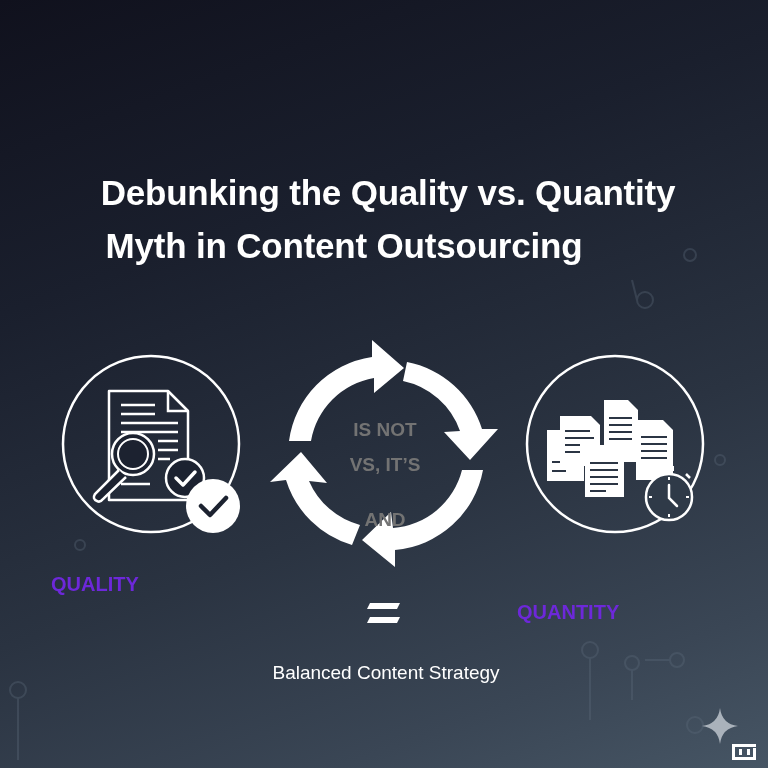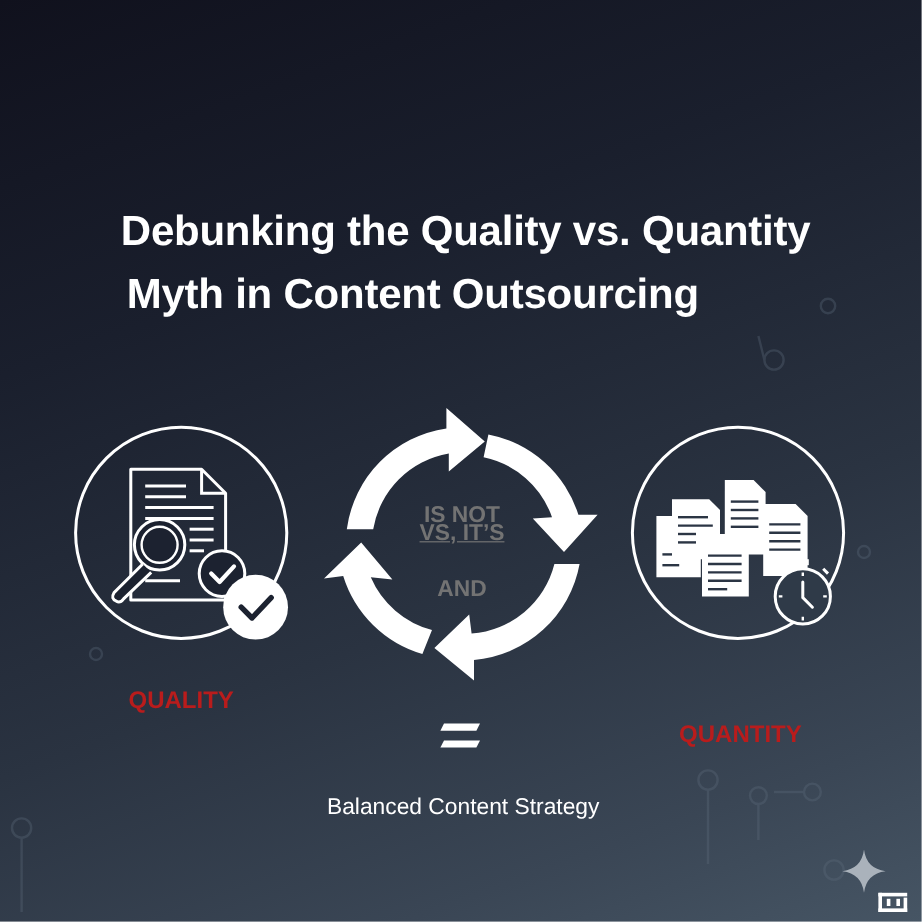--- a/index.html
+++ b/index.html
@@ -12,32 +12,32 @@
     .deco { position: absolute; left: 0; top: 0; width: 768px; height: 768px; pointer-events: none; }
     .title {
       position: absolute; left: 0; width: 768px; text-align: center;
       font-weight: 700; font-size: 35px; letter-spacing: -0.2px; line-height: 1;
       color: #ffffff;
     }
     .title.l1 { top: 175px; left: 4px; }
     .title.l2 { top: 228px; left: -40px; }
     .art { position: absolute; left: 0; top: 0; width: 768px; height: 768px; }
     .label {
-      position: absolute; font-weight: 700; font-size: 20px; color: #b91c1c;
-      text-align: center; width: 200px;
+      position: absolute; font-weight: 700; font-size: 20px; color: #6d28d9;
+      width: 200px;
     }
     .label.quality { left: 51px; top: 573px; }
     .label.quantity { left: 517px; top: 573px; margin-top: 28px; }
     .center-text {
       position: absolute; left: 285px; width: 200px; text-align: center;
       font-weight: 700; font-size: 19px; line-height: 30px; color: #737373;
     }
     .center-text.t1 { top: 415px; }
-    .center-text.t2 { top: 430px; text-decoration: underline; }
-    .center-text.t3 { top: 477px; }
+    .center-text.t2 { top: 450px; }
+    .center-text.t3 { top: 505px; }
     .equals { position: absolute; left: 364px; top: 600px; width: 40px; height: 30px; }
     .strategy {
       position: absolute; left: 0; width: 772px; top: 662px; text-align: center;
       font-size: 19px; font-weight: 400; color: #ffffff;
     }
     .watermark { position: absolute; left: 702px; top: 706px; width: 60px; height: 55px; }
   </style>
 </head>
 <body>
 

